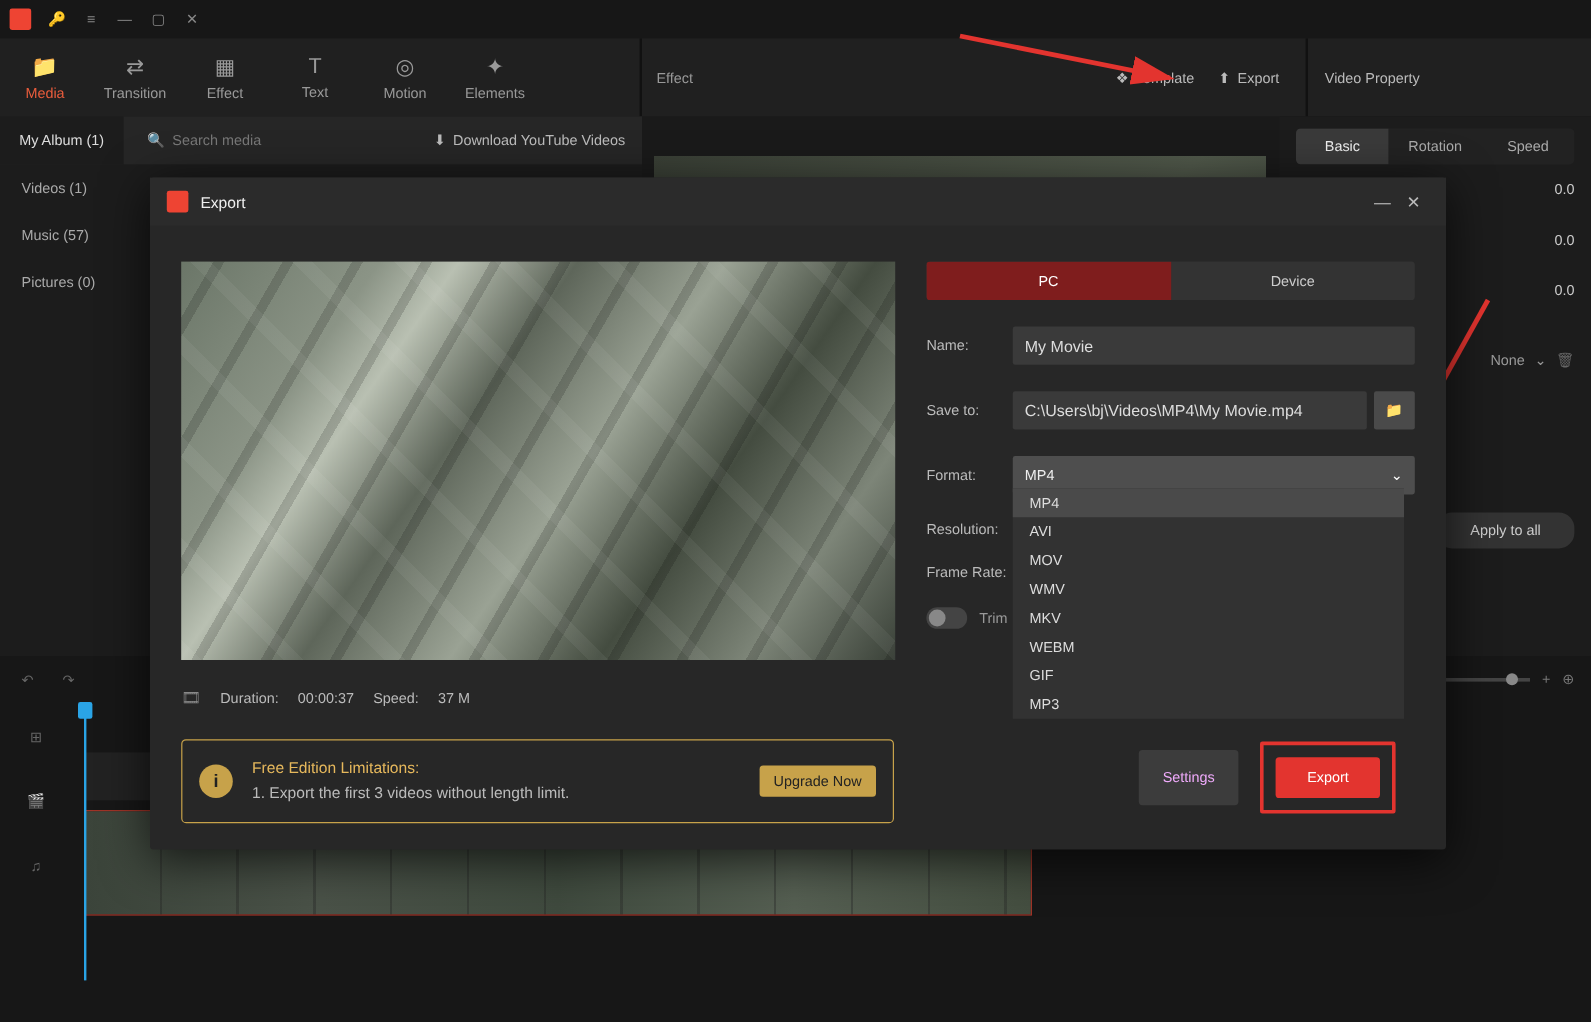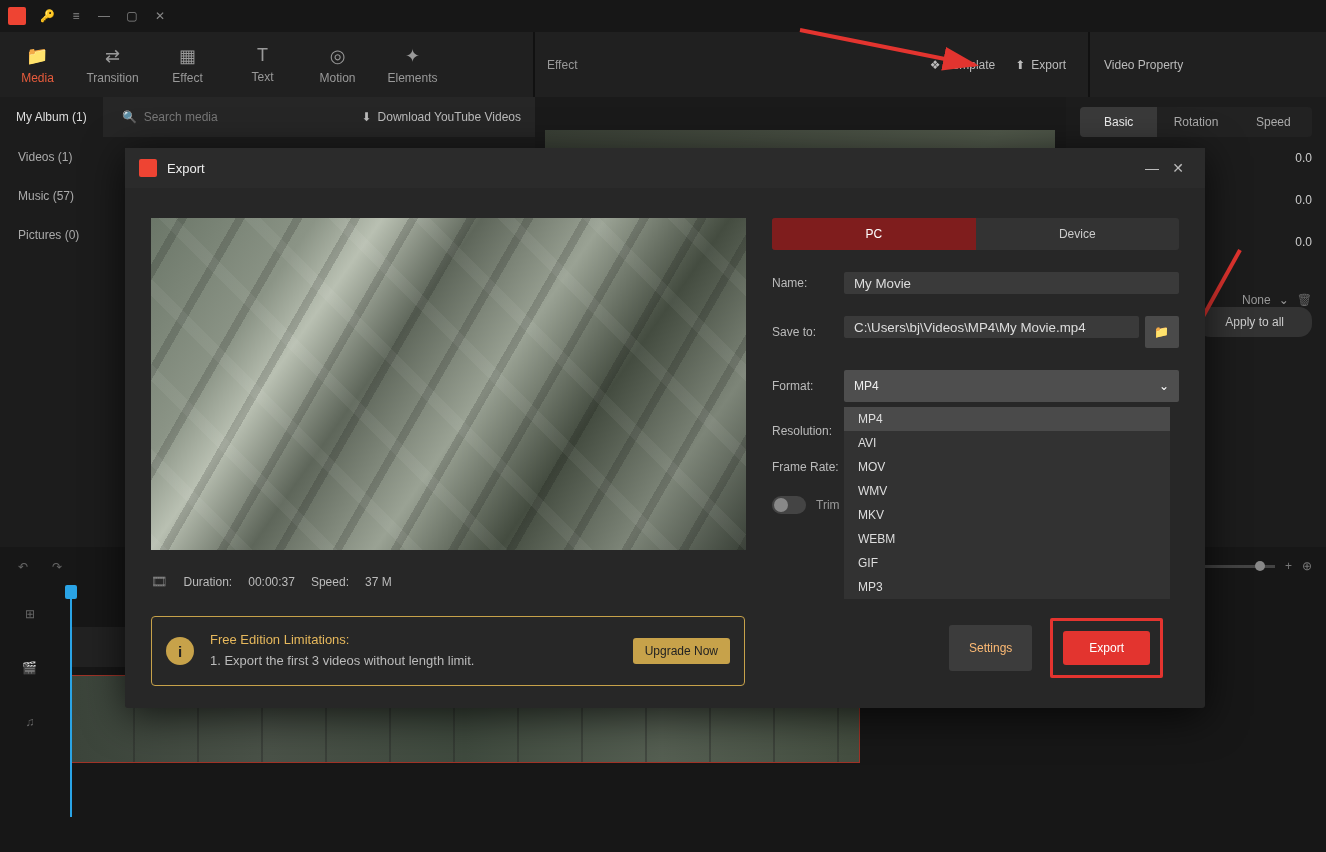--- a/index.html
+++ b/index.html
@@ -31,21 +31,21 @@
 .lp-dl { padding:0 14px; color:#bbb; display:flex; align-items:center; gap:6px; }
 .lp-item { height:39px; display:flex; align-items:center; padding-left:18px; color:#aaa; cursor:pointer; }
 
 
 .prop-panel { position:absolute; top:97px; right:0; width:260px; background:#1c1c1c; height:450px; padding:10px 14px; }
 .prop-tabs { display:flex; gap:0; background:#222; border-radius:4px; overflow:hidden; }
 .prop-tabs div { flex:1; text-align:center; padding:8px 0; color:#aaa; cursor:pointer; }
 .prop-tabs div.active { background:#3a3a3a; color:#eee; }
 .prop-row { display:flex; justify-content:flex-end; padding:14px 0; color:#ccc; }
 .none-sel { margin-top:30px; display:flex; justify-content:flex-end; align-items:center; gap:8px; color:#999; }
-.apply { float:right; background:#333; color:#ccc; padding:8px 28px; border-radius:13px; cursor:pointer; }
+.apply { margin-top:120px; float:right; background:#333; color:#ccc; padding:8px 28px; border-radius:13px; cursor:pointer; }
 
 
 .timeline { position:absolute; left:0; bottom:0; width:1326px; height:305px; background:#171717; }
 .tl-tools { height:40px; display:flex; align-items:center; padding:0 18px; gap:24px; }
 .tl-tools .tic { color:#666; cursor:pointer; }
 .tl-zoom { position:absolute; right:14px; top:12px; display:flex; align-items:center; gap:10px; color:#777; }
 .tl-zoom .track { width:110px; height:3px; background:#444; position:relative; }
 .tl-zoom .thumb { width:10px; height:10px; background:#888; border-radius:50%; position:absolute; right:10px; top:-4px; }
 .tl-body { display:flex; height:260px; }
 .tl-side { width:60px; display:flex; flex-direction:column; align-items:center; gap:40px; padding-top:20px; color:#666; }
@@ -81,21 +81,21 @@
 .meta { margin-top:24px; color:#bbb; display:flex; align-items:center; gap:16px; font-size:12px; }
 .meta .mic { font-size:13px; color:#888; }
 
 .m-right { flex:1; }
 .dest-tabs { display:flex; background:#333; border-radius:3px; overflow:hidden; height:32px; }
 .dest-tabs div { flex:1; display:flex; align-items:center; justify-content:center; color:#ccc; cursor:pointer; }
 .dest-tabs div.active { background:#7f1d1d; color:#fff; }
 
 .frow { display:flex; align-items:center; margin-top:22px; gap:0; }
 .frow label { width:72px; color:#bbb; }
-.txt-in { flex:1; height:22px; background:#3a3a3a; border:none; color:#ddd; padding:0 10px; border-radius:2px; }
+.txt-in { flex:1; height:32px; background:#3a3a3a; border:none; color:#ddd; padding:0 10px; border-radius:2px; }
 .path-wrap { flex:1; display:flex; gap:6px; }
 .path-wrap .txt-in { flex:1; }
 .folder-btn { width:34px; height:32px; background:#4a4a4a; border-radius:2px; display:flex; align-items:center; justify-content:center; color:#ddd; cursor:pointer; }
 .sel { flex:1; height:32px; background:#4e4e4e; color:#eee; padding:0 10px; border-radius:2px; display:flex; align-items:center; justify-content:space-between; cursor:pointer; }
 .sel .chev { color:#fff; }
 
 .dropdown { position:absolute; top:259px; left:719px; width:326px; background:#323232; }
 .dropdown .opt { height:24px; display:flex; align-items:center; padding:0 14px; color:#ddd; cursor:pointer; font-size:12px; }
 .dropdown .opt.sel-opt { background:#4a4a4a; }
 
@@ -104,21 +104,21 @@
 .toggle::after { content:""; width:14px; height:14px; background:#888; border-radius:50%; position:absolute; top:2px; left:2px; }
 
 .limits { position:absolute; bottom:22px; left:26px; width:594px; height:70px; border:1px solid #c7a24a; border-radius:4px; display:flex; align-items:center; padding:0 14px; gap:16px; }
 .limits .info-ic { width:28px; height:28px; border-radius:50%; background:#c7a24a; color:#222; display:flex; align-items:center; justify-content:center; font-weight:bold; font-size:15px; }
 .limits .txt { flex:1; font-size:13px; line-height:1.6; }
 .limits .txt .hd { color:#e6b85c; }
 .limits .txt .ln { color:#bbb; }
 .upgrade { background:#c7a24a; color:#222; padding:6px 12px; border-radius:3px; cursor:pointer; font-size:12px; }
 
 .m-actions { position:absolute; bottom:30px; right:42px; display:flex; gap:18px; align-items:center; }
-.settings-btn { background:#3c3c3c; color:#fdba74; padding:16px 20px; border-radius:3px; cursor:pointer; }
+.settings-btn { background:#3c3c3c; color:#f0abfc; padding:16px 20px; border-radius:3px; cursor:pointer; }
 .export-wrap { border:3px solid #e3342f; padding:10px; border-radius:2px; }
 .export-btn { background:#e3342f; color:#fff; padding:10px 26px; border-radius:3px; cursor:pointer; }
 
 </style>
 </head>
 <body>
 
 <div class="titlebar">
   <div class="logo"></div>
   <div class="wbtn key-icon">🔑</div>

